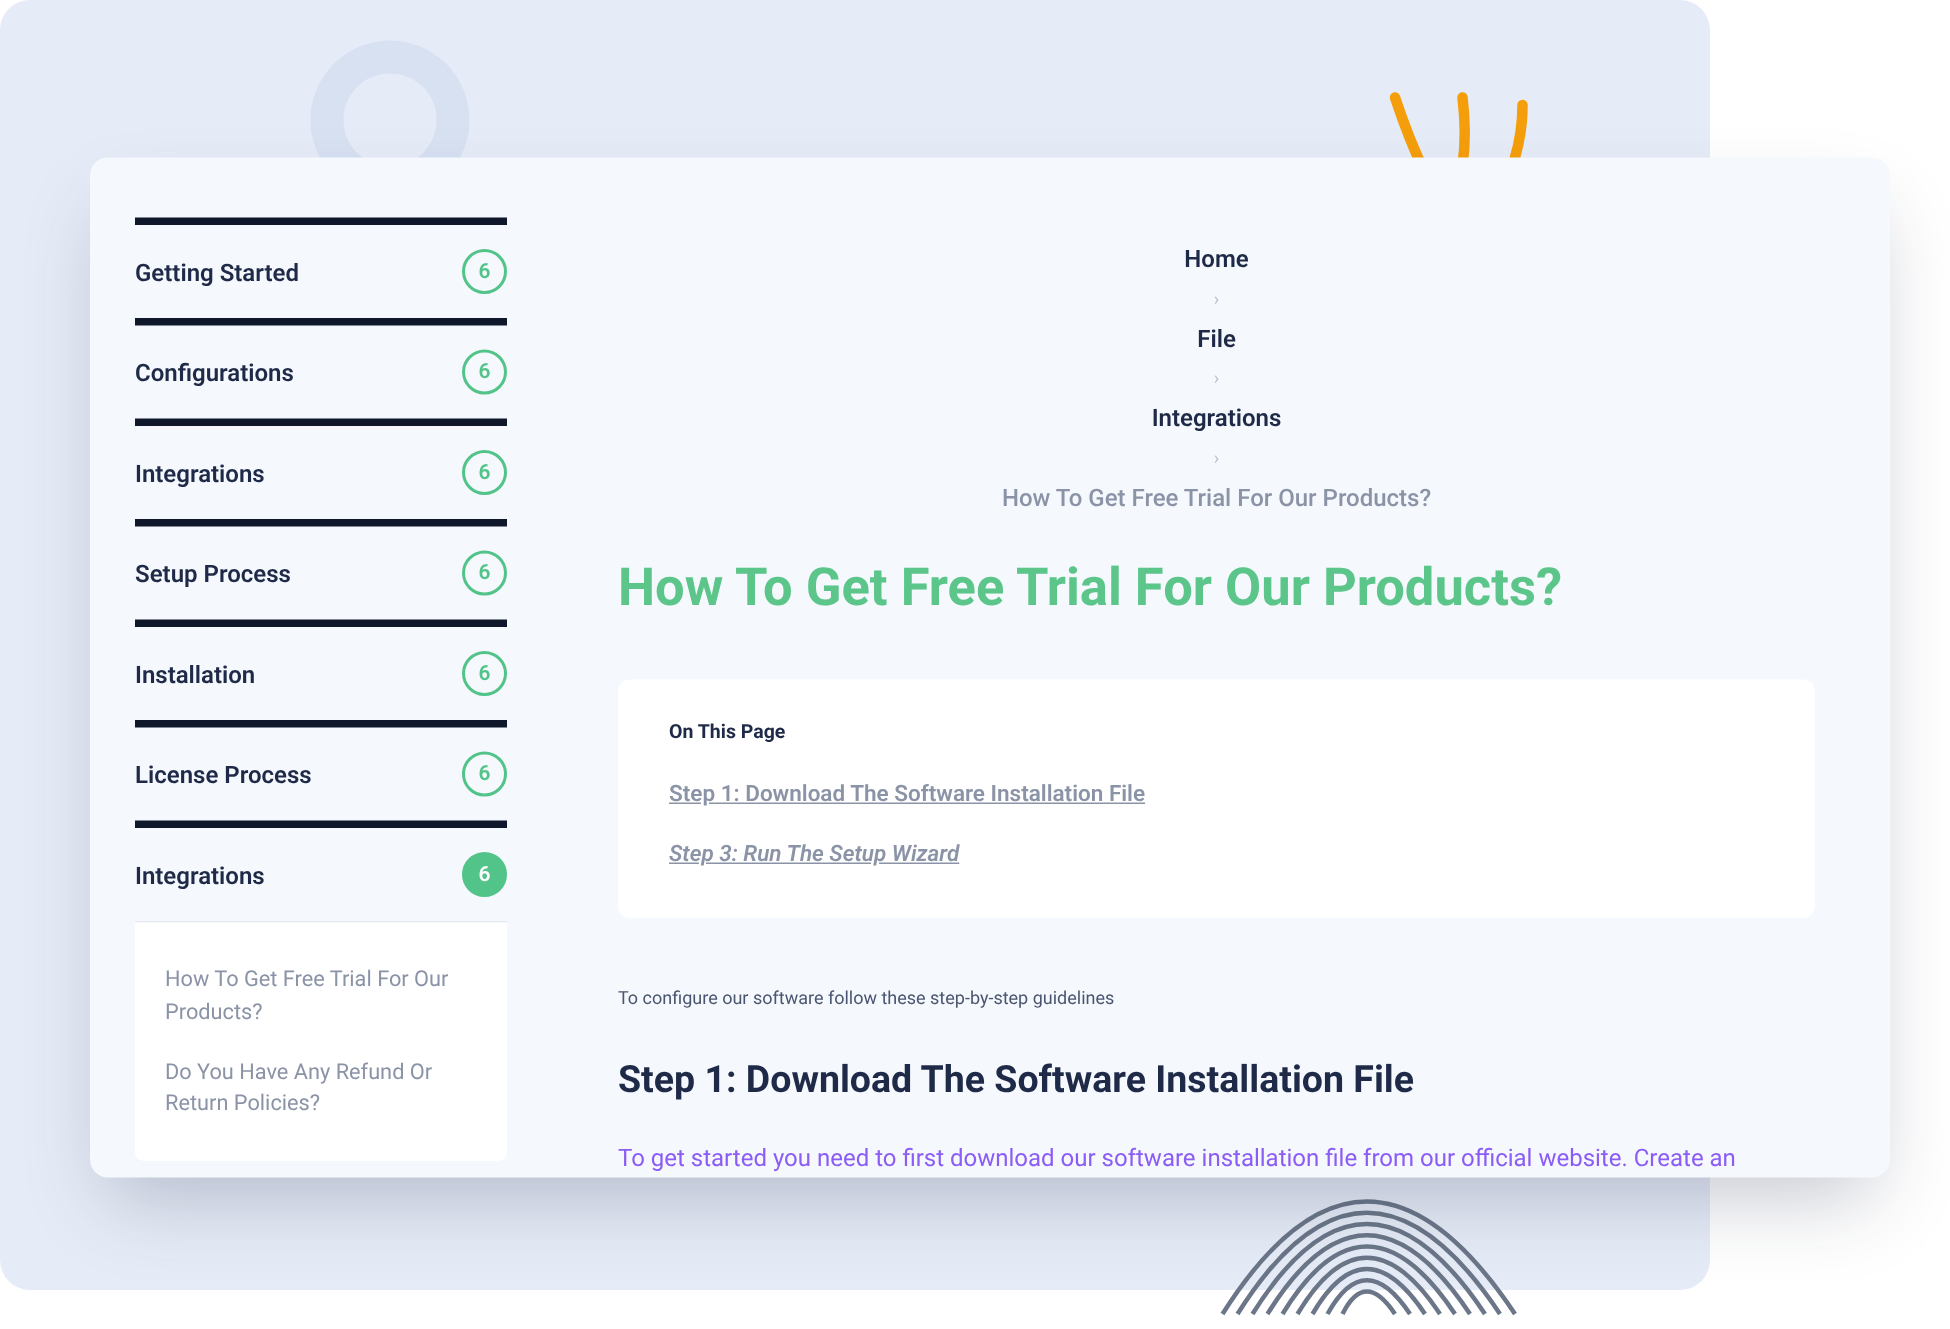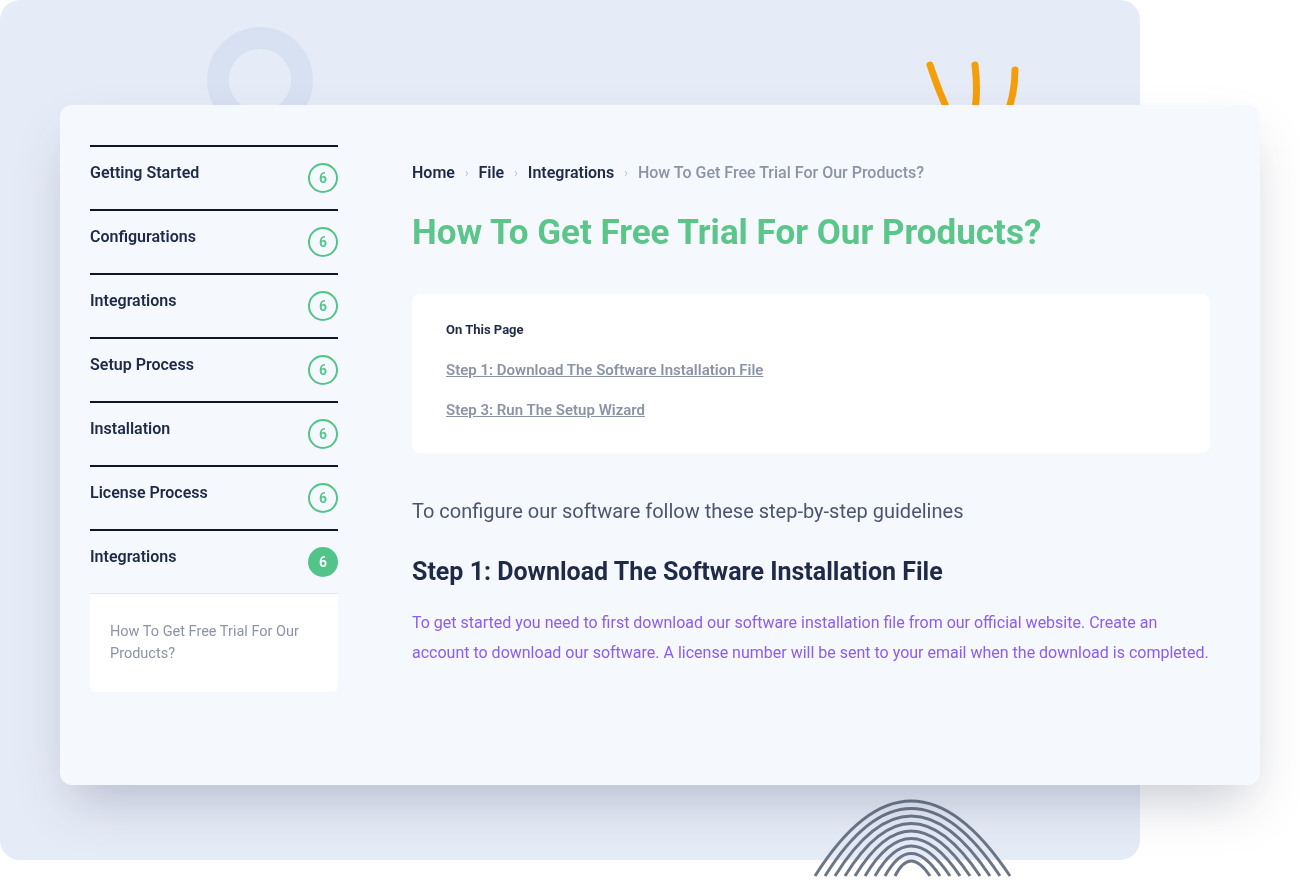--- a/index.html
+++ b/index.html
@@ -54,23 +54,24 @@
   .sidebar {
     width: 278px;
     padding: 40px 0 0 30px;
     flex-shrink: 0;
   }
   .sidebar-list {
     list-style: none;
   }
   .sidebar-item {
     display: flex;
+    align-items: center;
     justify-content: space-between;
     padding: 16px 0;
-    border-top: 2px solid #0f172a;
+    border-top: 5px solid #0f172a;
     cursor: pointer;
   }
   .sidebar-item:last-of-type {
     border-bottom: 1px solid #e3e8f0;
   }
   .sidebar-item-label {
     font-size: 16px;
     font-weight: 600;
     color: #1e2a47;
   }
@@ -112,20 +113,21 @@
     padding: 58px 50px 0 74px;
     overflow: hidden;
   }
   .breadcrumb {
     display: flex;
     align-items: center;
     gap: 10px;
     font-size: 16px;
     margin-bottom: 30px;
     flex-wrap: wrap;
+    flex-direction: column;
   }
   .breadcrumb .crumb {
     color: #1e2a47;
     font-weight: 600;
     cursor: pointer;
   }
   .breadcrumb .crumb.current {
     color: #8b93a7;
     font-weight: 500;
     cursor: default;
@@ -157,23 +159,23 @@
     list-style: none;
   }
   .toc-item {
     font-size: 15px;
     color: #8b93a7;
     text-decoration: underline;
     font-weight: 600;
     margin-bottom: 22px;
     cursor: pointer;
   }
-  .toc-item:last-child { margin-bottom: 0; }
+  .toc-item:last-child { margin-bottom: 0; font-style: italic; }
   .intro-text {
-    font-size: 20px;
+    font-size: 12px;
     color: #4a5570;
     margin-bottom: 34px;
   }
   .section-heading {
     font-size: 25px;
     font-weight: 700;
     color: #1e2a47;
     margin-bottom: 22px;
   }
   .section-body {
@@ -240,20 +242,21 @@
         <span class="sidebar-item-label">License Process</span>
         <span class="sidebar-badge">6</span>
       </li>
       <li class="sidebar-item active">
         <span class="sidebar-item-label">Integrations</span>
         <span class="sidebar-badge">6</span>
       </li>
     </ul>
     <ul class="sub-list">
       <li class="sub-item">How To Get Free Trial For Our Products?</li>
+      <li class="sub-item">Do You Have Any Refund Or Return Policies?</li>
 
     </ul>
   </nav>
 
   <main class="main">
     <div class="breadcrumb">
       <span class="crumb">Home</span>
       <span class="sep">›</span>
       <span class="crumb">File</span>
       <span class="sep">›</span>

